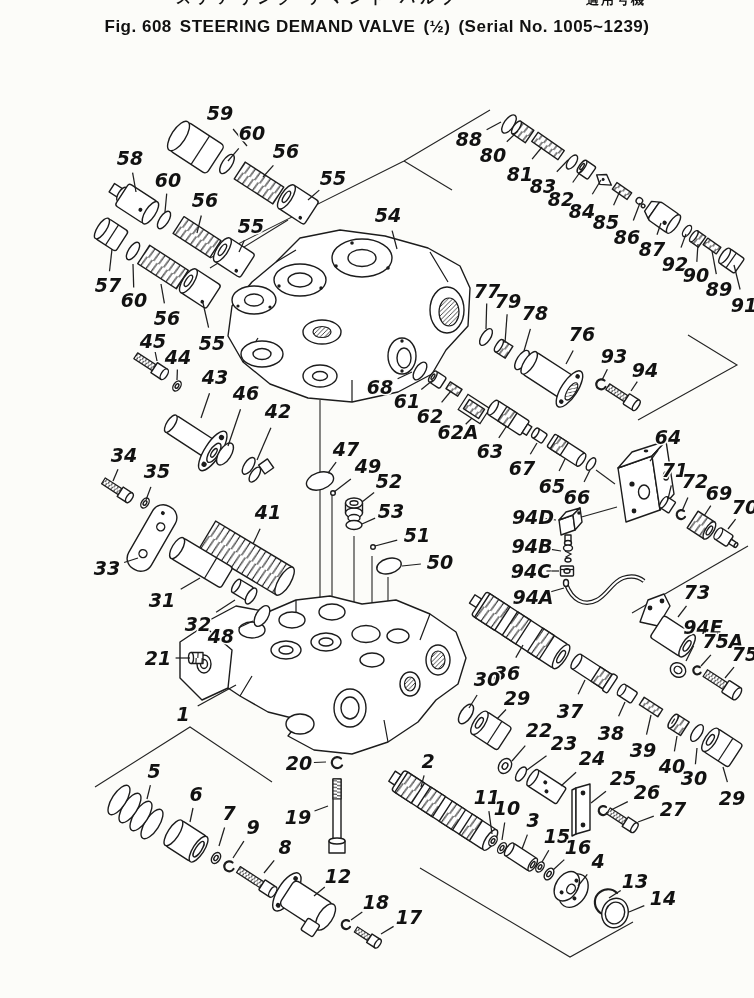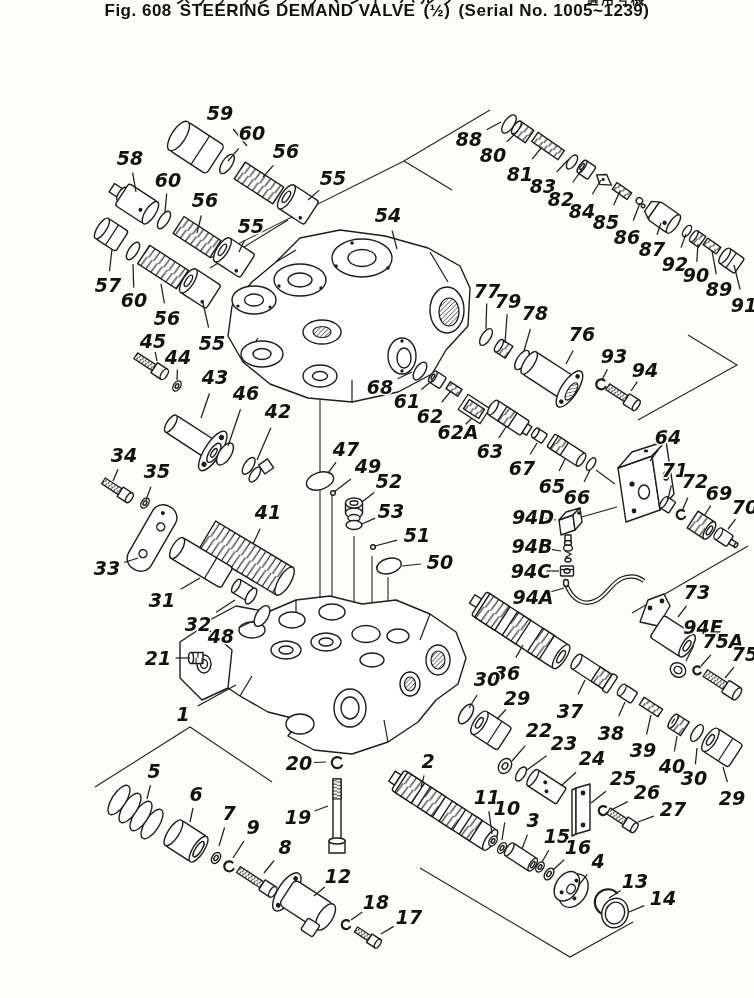--- a/index.html
+++ b/index.html
@@ -1,18 +1,18 @@
 <!DOCTYPE html>
 <html style="--ink: #1c1c1c; --paper: #fcfcf9;"><head>
 <meta charset="utf-8">
 <style>
   html,body{margin:0;padding:0;background:#fcfcf9;}
   .page{position:relative;width:754px;height:998px;background:var(--paper,#fcfcf9);overflow:hidden;font-family:"DejaVu Sans",sans-serif;}
   .page svg{position:absolute;left:0;top:0;}
-  .titlebar{position:absolute;top:1px;left:0;width:754px;text-align:center;font-family:"Liberation Sans",sans-serif;
+  .titlebar{position:absolute;top:17px;left:0;width:754px;text-align:center;font-family:"Liberation Sans",sans-serif;
     font-weight:bold;font-size:17px;color:#111;letter-spacing:.5px;white-space:pre;}
   .titlebar span{margin:0 4px;}
   .kana-l{position:absolute;top:-11px;left:176px;font-size:15px;font-weight:bold;color:#111;letter-spacing:5px;}
   .kana-r{position:absolute;top:-9px;left:586px;font-size:13px;font-weight:bold;color:#111;letter-spacing:2px;}
   
   .p{fill:#fff;stroke:var(--ink,#1c1c1c);stroke-width:1.4;stroke-linejoin:round;}
   .c{fill:url(#coil);stroke:var(--ink,#1c1c1c);stroke-width:1.4;stroke-linejoin:round;}
   .t{fill:url(#thr);stroke:var(--ink,#1c1c1c);stroke-width:1.2;stroke-linejoin:round;}
   .h{fill:url(#hx);stroke:var(--ink,#1c1c1c);stroke-width:1.2;}
   .ln{fill:none;stroke:var(--ink,#1c1c1c);stroke-width:1.2;}

